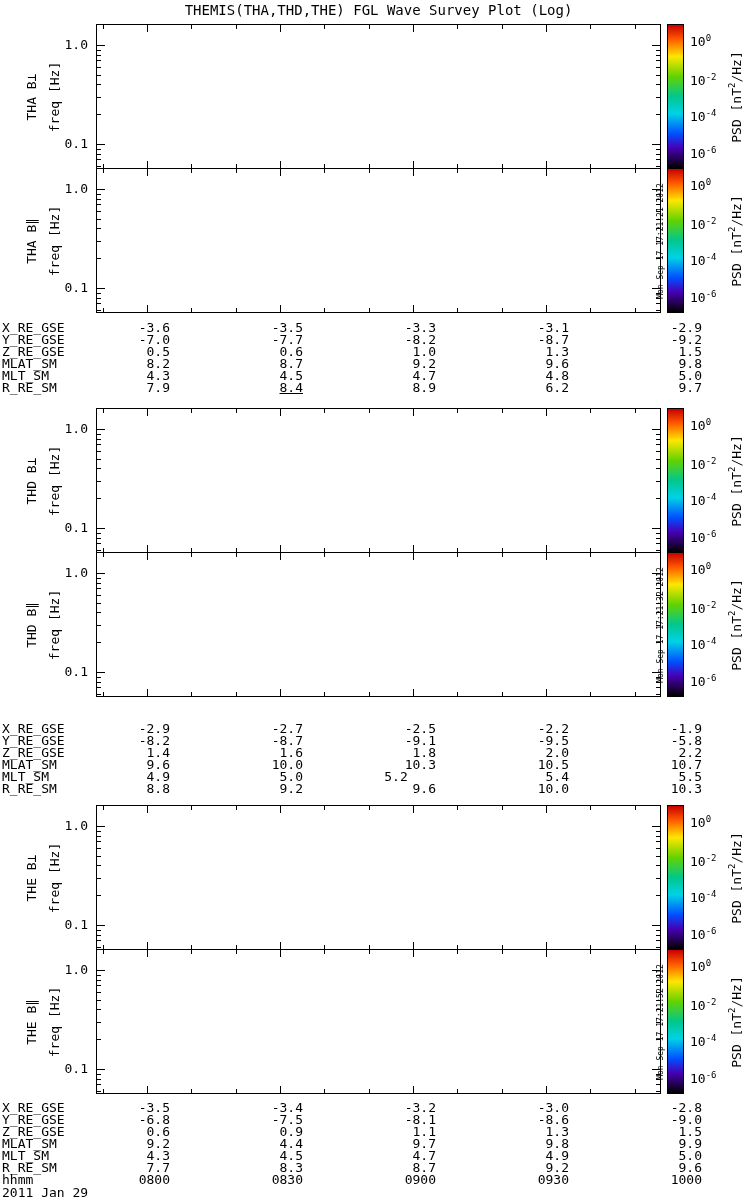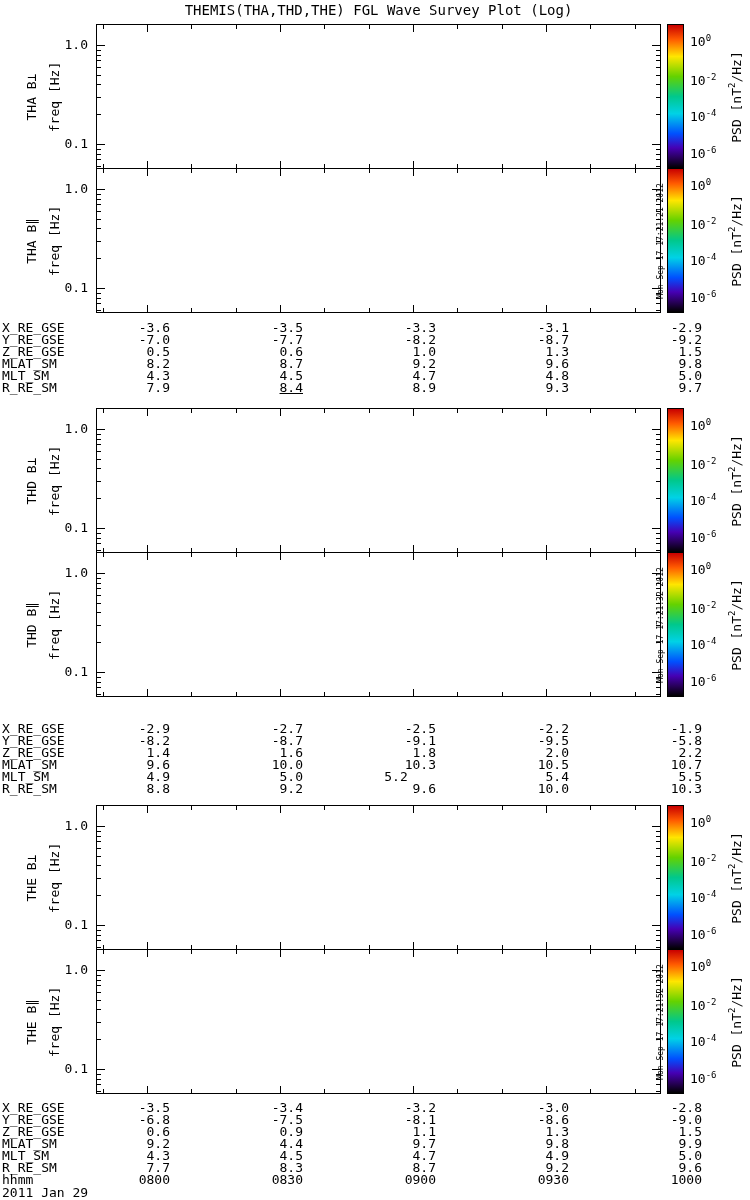--- a/index.html
+++ b/index.html
@@ -186,21 +186,21 @@
     <div class="lbl12" style="left: 2px; top: 370px;">MLT_SM</div>
     <div class="lbl12 r" style="left: 90px; top: 370px; width: 80px;">4.3</div>
     <div class="lbl12 r" style="left: 223px; top: 370px; width: 80px;">4.5</div>
     <div class="lbl12 r" style="left: 356px; top: 370px; width: 80px;">4.7</div>
     <div class="lbl12 r" style="left: 489px; top: 370px; width: 80px;">4.8</div>
     <div class="lbl12 r" style="left: 622px; top: 370px; width: 80px;">5.0</div>
     <div class="lbl12" style="left: 2px; top: 382px;">R_RE_SM</div>
     <div class="lbl12 r" style="left: 90px; top: 382px; width: 80px;">7.9</div>
     <div class="lbl12 r" style="left: 223px; top: 382px; width: 80px; text-decoration: underline;">8.4</div>
     <div class="lbl12 r" style="left: 356px; top: 382px; width: 80px;">8.9</div>
-    <div class="lbl12 r" style="left: 489px; top: 382px; width: 80px;">9.3</div>
+    <div class="lbl12 r" style="left: 489px; top: 382px; width: 80px;">6.2</div>
     <div class="lbl12 r" style="left: 622px; top: 382px; width: 80px;">9.7</div>
     <div class="panel" style="left: 96px; top: 408px; width: 565px; height: 145px;">
       <div class="tick" style="left: 50px; top: 0px; width: 1px; height: 7px;"></div>
       <div class="tick" style="left: 50px; bottom: 0px; width: 1px; height: 7px;"></div>
       <div class="tick" style="left: 183px; top: 0px; width: 1px; height: 7px;"></div>
       <div class="tick" style="left: 183px; bottom: 0px; width: 1px; height: 7px;"></div>
       <div class="tick" style="left: 316px; top: 0px; width: 1px; height: 7px;"></div>
       <div class="tick" style="left: 316px; bottom: 0px; width: 1px; height: 7px;"></div>
       <div class="tick" style="left: 449px; top: 0px; width: 1px; height: 7px;"></div>
       <div class="tick" style="left: 449px; bottom: 0px; width: 1px; height: 7px;"></div>

